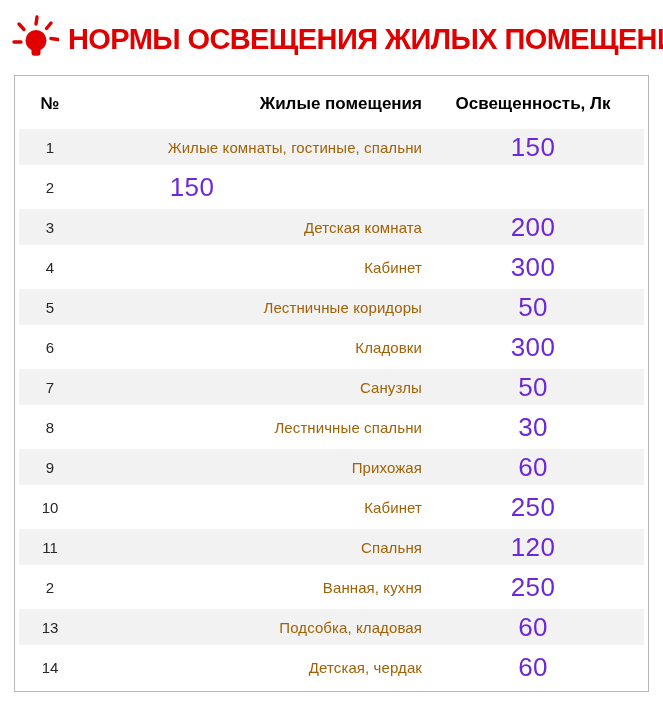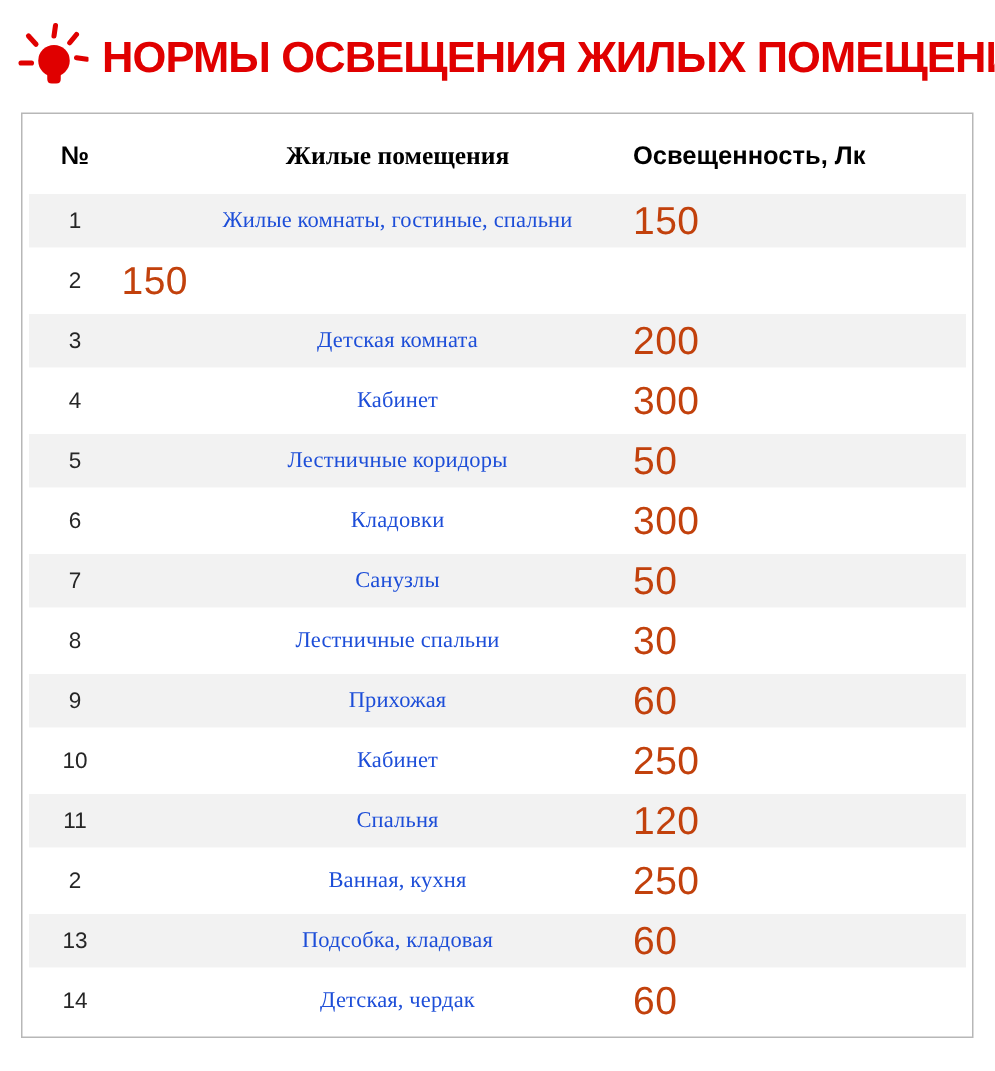--- a/index.html
+++ b/index.html
@@ -37,39 +37,39 @@
     background: #fff;
   }
   .thead {
     display: flex;
     align-items: center;
     height: 47px;
     background: #fff;
   }
   .thead .cell { font-weight: 700; font-size: 17px; color: #000; }
   .cell.num   { width: 62px; text-align: center; }
-  .cell.name  { flex: 1; padding-left: 27px; text-align: center; font-family: Liberation Serif, serif; }
-  .cell.value { width: 222px; }
+  .cell.name  { flex: 1; padding-left: 27px; text-align: right; }
+  .cell.value { width: 222px; text-align: center; }
 
   .tbody { }
   .trow {
     display: flex;
     align-items: center;
     height: 40px;
     border-top: 2px solid #fff;
     border-bottom: 2px solid #fff;
     background: #fff;
   }
   .trow:nth-child(odd) { background: #f2f2f2; background-clip: padding-box; }
   .trow .cell.num  { font-size: 15px; color: #262626; }
-  .trow .cell.name { font-size: 15px; color: #1d4ed8; letter-spacing: 0.1px; }
+  .trow .cell.name { font-size: 15px; color: #a16207; letter-spacing: 0.1px; }
   .trow .cell.value {
     font-size: 26px;
     font-weight: 400;
-    color: #c2410c;
+    color: #6d28d9;
     letter-spacing: 0.3px;
   }
 </style>
 </head>
 <body>
 
 <div class="page">
 
   <div class="header-bar">
     <span class="bulb-wrap">

